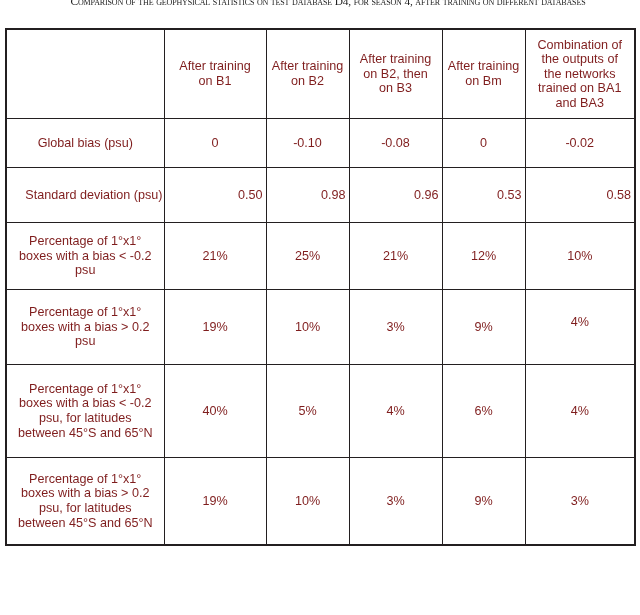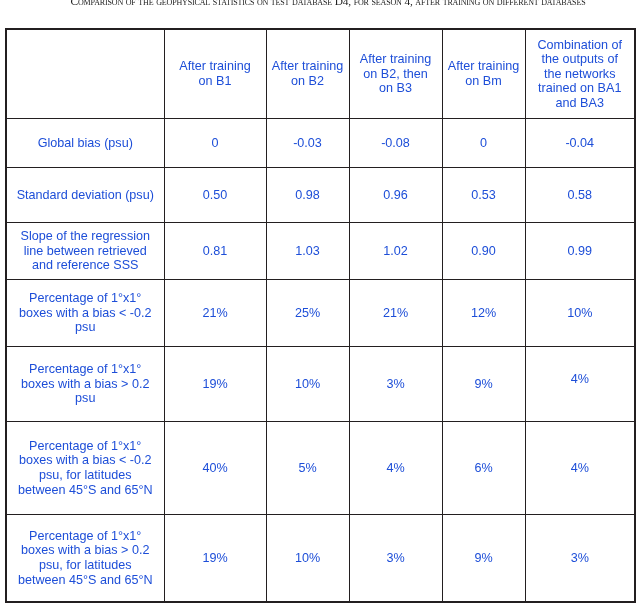--- a/index.html
+++ b/index.html
@@ -52,21 +52,21 @@
     width: 629px;
     border: 2px solid #231f20;
   }
   table.stats td {
     border: 1px solid #231f20;
     padding: 0;
     vertical-align: middle;
     text-align: center;
     font-size: 12.6px;
     line-height: 14.6px;
-    color: #1d4ed8;
+    color: #7f1d1d;
     overflow: visible;
   }
   .cell-pad {
     padding: 2px 3px;
   }
   
   td.rowlabel {
     text-align: center;
   }
   td.rowlabel .cell-pad {
@@ -88,21 +88,21 @@
   col.c0 { width: 158px; }
   col.c1 { width: 102px; }
   col.c2 { width: 83px; }
   col.c3 { width: 93px; }
   col.c4 { width: 83px; }
   col.c5 { width: 110px; }
 
   
   tr.r-head td { height: 88px; }
   tr.r-1 td { height: 48px; }
-  tr.r-2 td { height: 54px; }
+  tr.r-2 td { height: 54px; text-align: right; }
   tr.r-3 td { height: 56px; }
   tr.r-4 td { height: 66px; }
   tr.r-5 td { height: 74px; }
   tr.r-6 td { height: 92px; }
   tr.r-7 td { height: 86px; }
 
   
   td.offset-low {
     vertical-align: bottom;
   }
@@ -150,30 +150,30 @@
       </tr>
 
       <tr class="r-1">
         <td class="rowlabel">
           <div class="cell-pad">Global bias (psu)</div>
         </td>
         <td>
             <div class="cell-pad">0</div>
           </td>
         <td>
-            <div class="cell-pad">-0.03</div>
+            <div class="cell-pad">-0.10</div>
           </td>
         <td>
             <div class="cell-pad">-0.08</div>
           </td>
         <td>
             <div class="cell-pad">0</div>
           </td>
         <td>
-            <div class="cell-pad">-0.04</div>
+            <div class="cell-pad">-0.02</div>
           </td>
       </tr>
 
       <tr class="r-2">
         <td class="rowlabel">
           <div class="cell-pad">Standard deviation (psu)</div>
         </td>
         <td>
             <div class="cell-pad">0.50</div>
           </td>
@@ -184,40 +184,20 @@
             <div class="cell-pad">0.96</div>
           </td>
         <td>
             <div class="cell-pad">0.53</div>
           </td>
         <td>
             <div class="cell-pad">0.58</div>
           </td>
       </tr>
 
-      <tr class="r-3">
-        <td class="rowlabel wrapok">
-          <div class="cell-pad">Slope of the regression<br>line between retrieved<br>and reference SSS</div>
-        </td>
-        <td>
-            <div class="cell-pad">0.81</div>
-          </td>
-        <td>
-            <div class="cell-pad">1.03</div>
-          </td>
-        <td>
-            <div class="cell-pad">1.02</div>
-          </td>
-        <td>
-            <div class="cell-pad">0.90</div>
-          </td>
-        <td>
-            <div class="cell-pad">0.99</div>
-          </td>
-      </tr>
 
       <tr class="r-4">
         <td class="rowlabel wrapok">
           <div class="cell-pad">Percentage of 1°x1°<br>boxes with a bias &lt; -0.2<br>psu</div>
         </td>
         <td>
             <div class="cell-pad">21%</div>
           </td>
         <td>
             <div class="cell-pad">25%</div>

